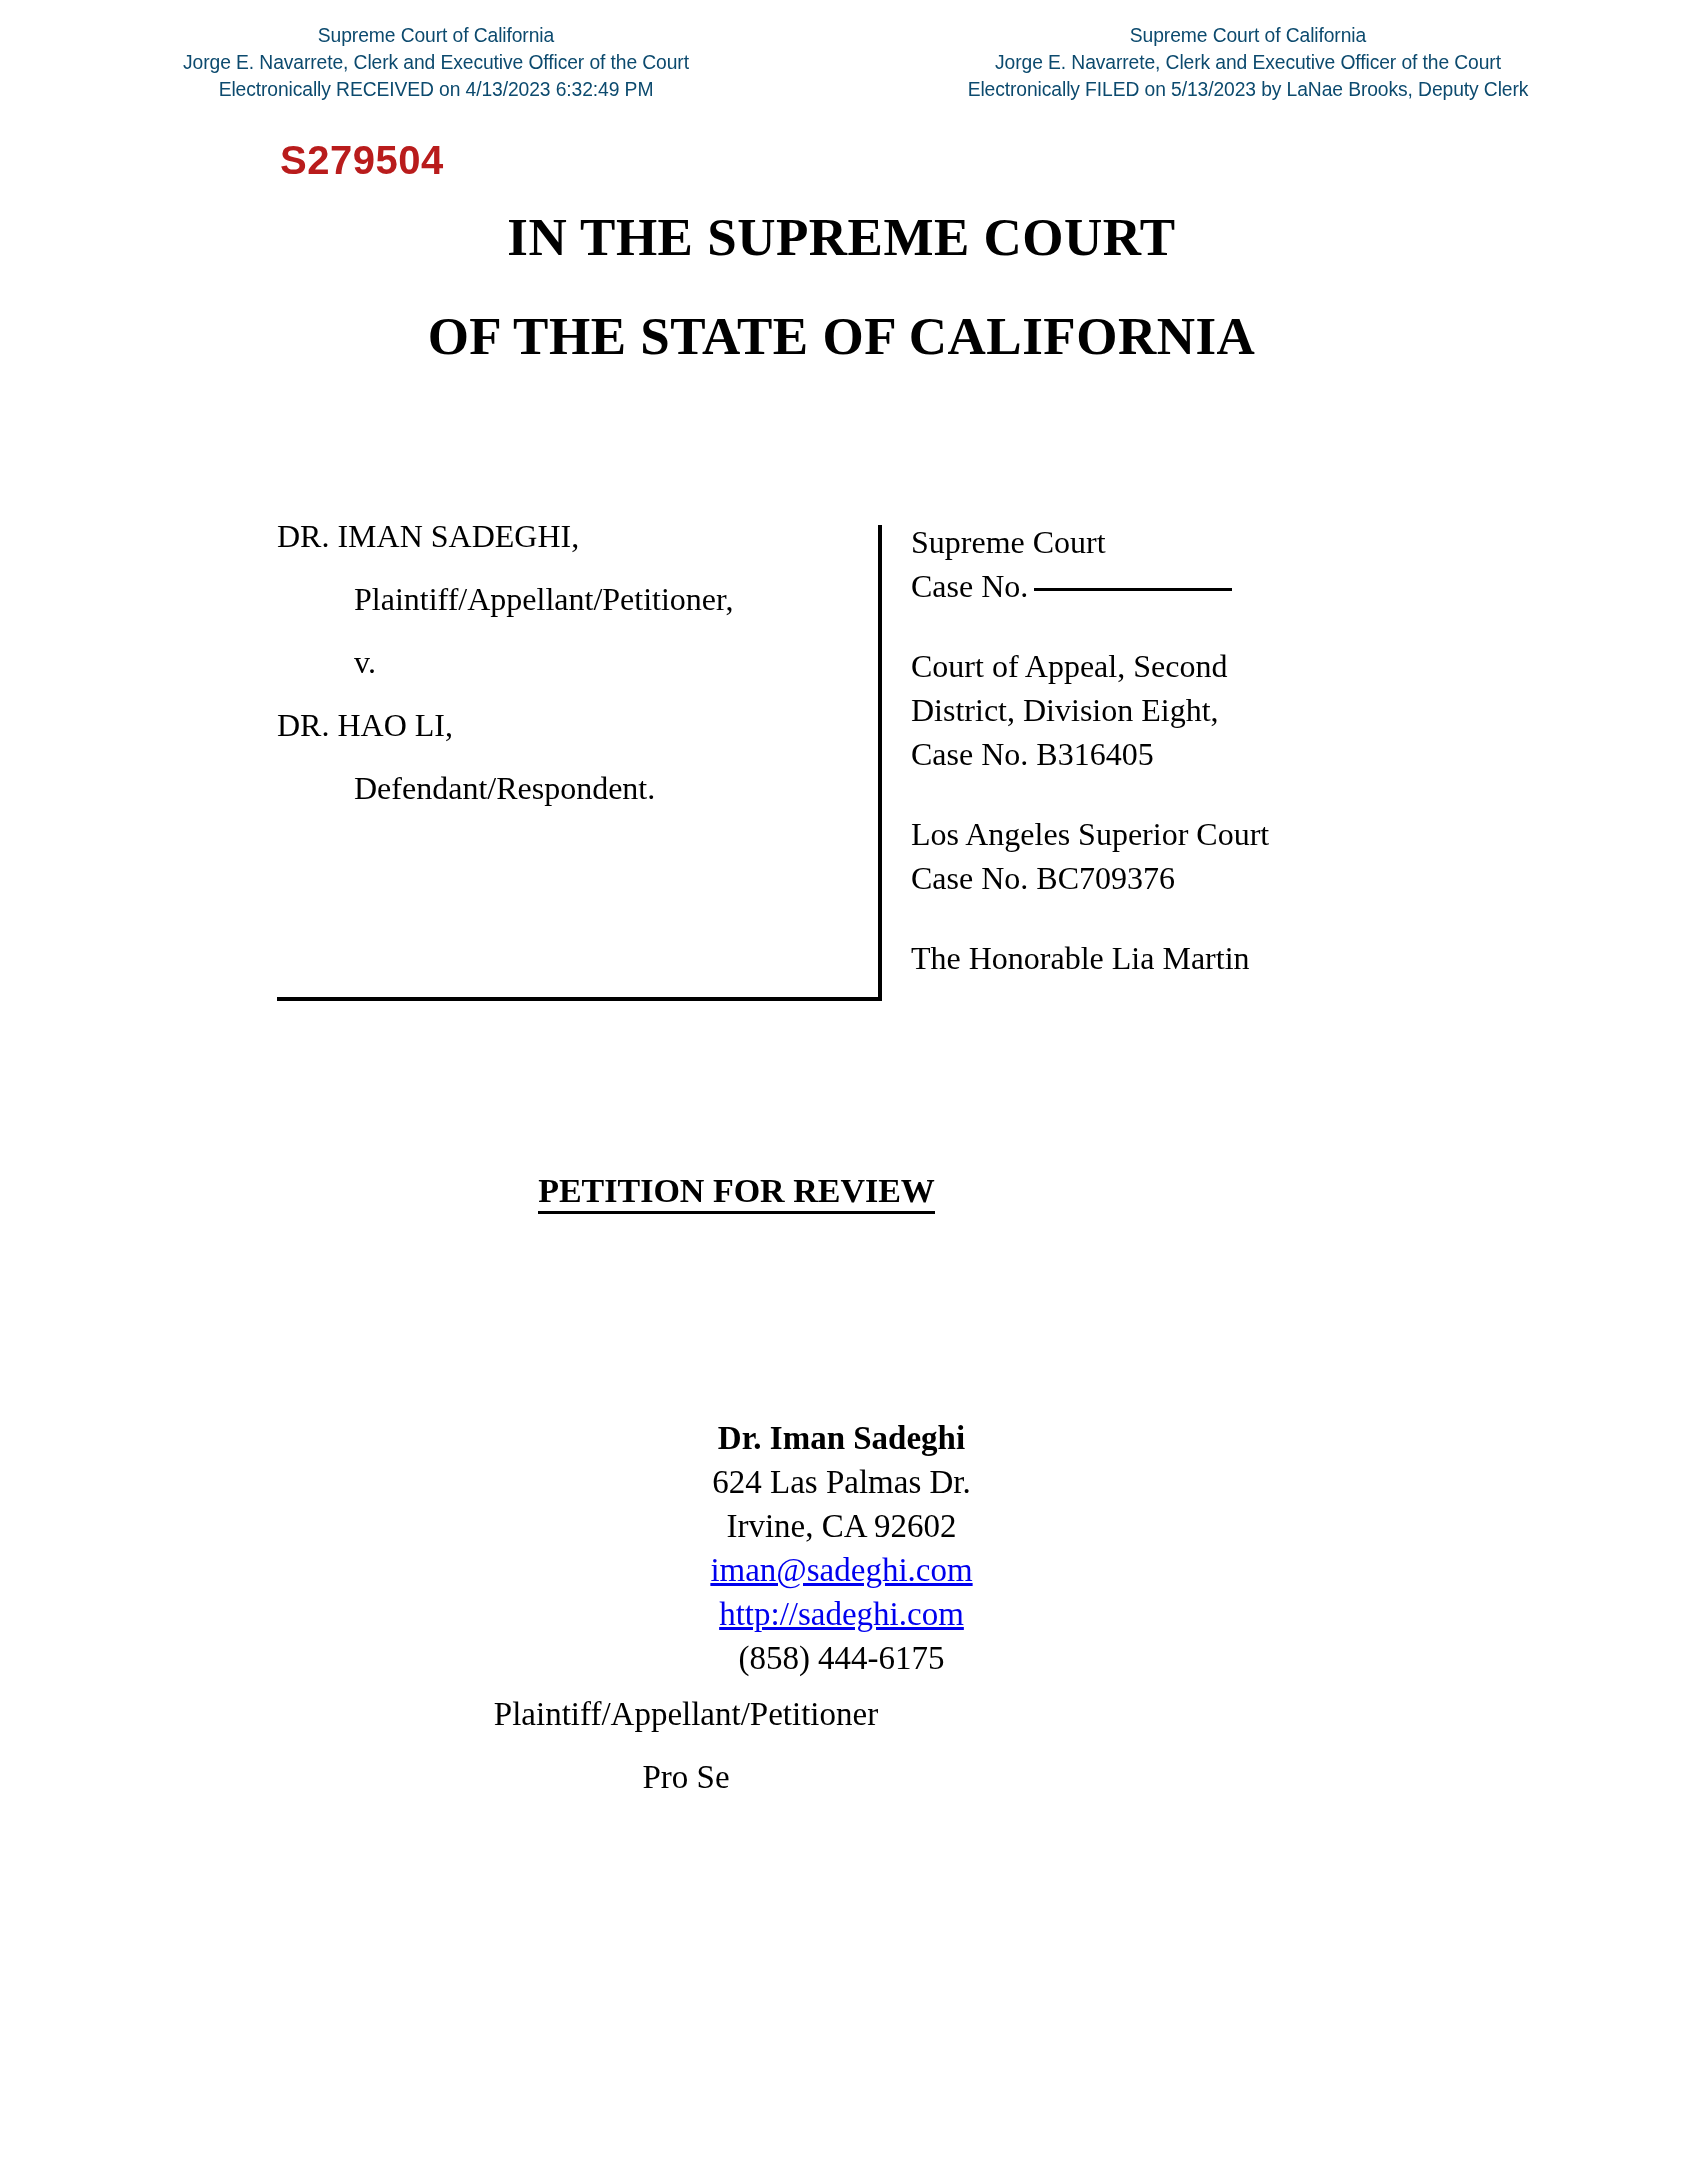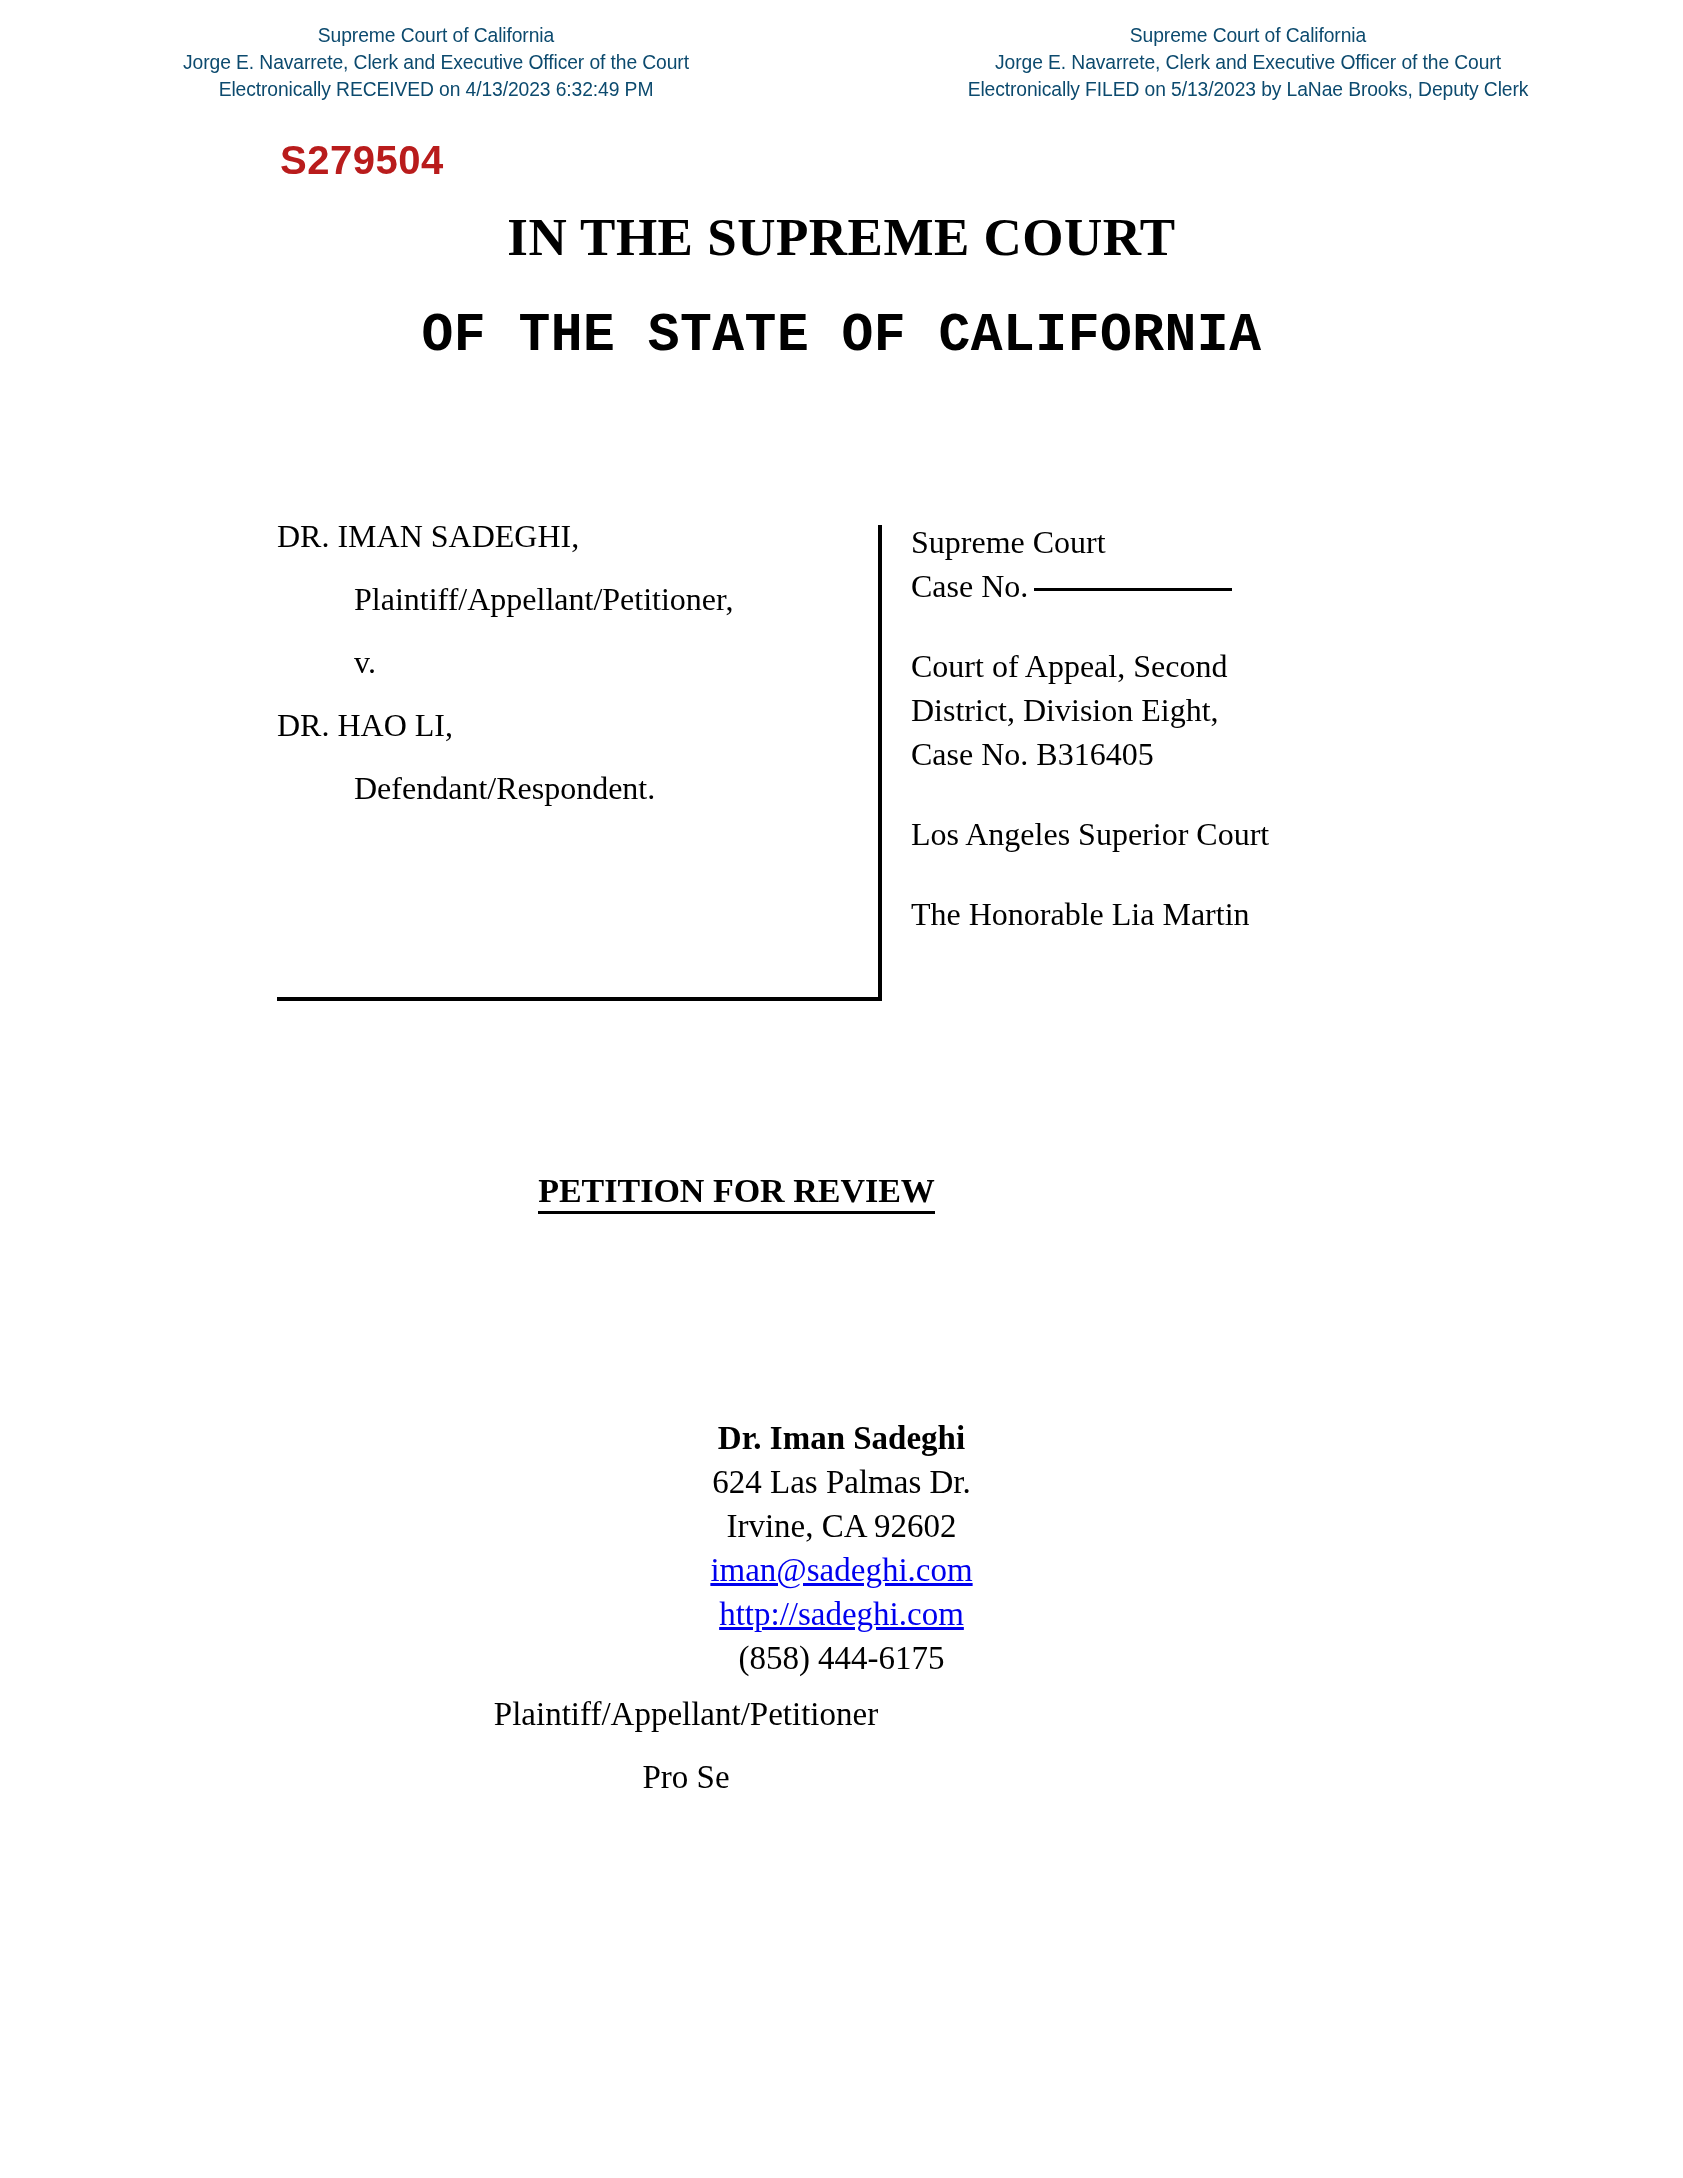--- a/index.html
+++ b/index.html
@@ -48,21 +48,21 @@
     position: absolute;
     left: 0;
     top: 188px;
     width: 1683px;
     text-align: center;
     font-weight: bold;
     font-size: 53px;
     line-height: 99px;
     letter-spacing: 0.5px;
   }
-  .court-title .l2 { display: block; font-family: Liberation Mono, monospace; }
+  .court-title .l2 { display: block; }
 
   
   .caption {
     position: absolute;
     left: 277px;
     top: 505px;
     width: 1109px;
     height: 505px;
   }
   .caption-left {
@@ -203,20 +203,21 @@
       </div>
 
       <div class="cr-group">
         <div>Court of Appeal, Second</div>
         <div>District, Division Eight,</div>
         <div>Case No. B316405</div>
       </div>
 
       <div class="cr-group">
         <div>Los Angeles Superior Court</div>
+        <div>Case No. BC709376</div>
       </div>
 
       <div class="cr-group">
         <div>The Honorable Lia Martin</div>
       </div>
     </div>
 
   </div>
 
   <div class="doc-heading">

